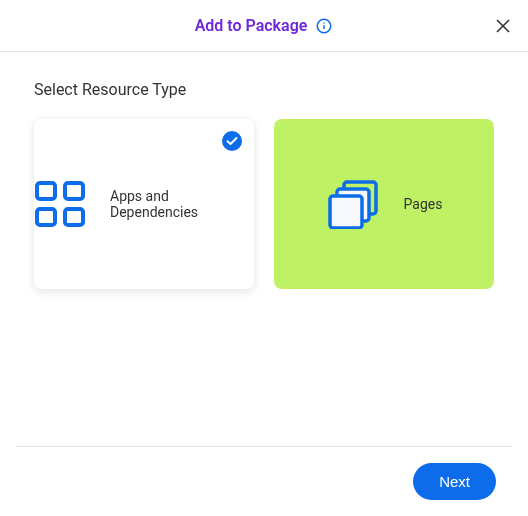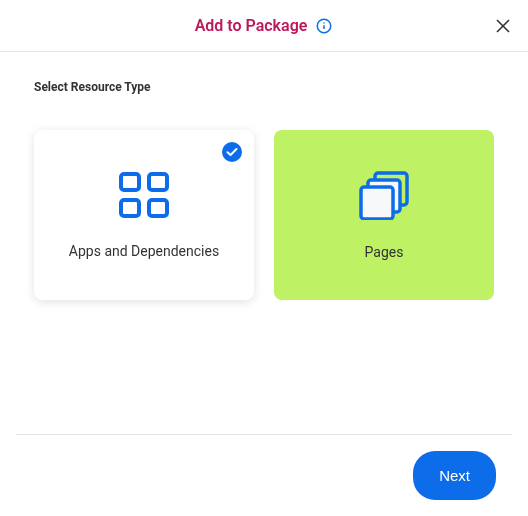--- a/index.html
+++ b/index.html
@@ -19,21 +19,21 @@
       position: relative;
       height: 52px;
       border-bottom: 1px solid #e5e5e5;
       display: flex;
       align-items: center;
       justify-content: center;
     }
     .header-title {
       font-size: 16px;
       font-weight: 600;
-      color: #be185d;
+      color: #6d28d9;
     }
     .info-icon-wrap {
       display: inline-flex;
       margin-left: 8px;
       vertical-align: middle;
     }
     .close-btn {
       position: absolute;
       right: 14px;
       top: 50%;
@@ -41,36 +41,36 @@
       background: none;
       border: none;
       cursor: pointer;
       padding: 4px;
       line-height: 0;
     }
     .content {
       padding: 28px 34px;
     }
     .section-title {
-      font-size: 12px;
-      font-weight: 700;
+      font-size: 16px;
+      font-weight: 400;
       color: #333;
-      margin-bottom: 36px;
+      margin-bottom: 20px;
     }
     .cards {
       display: flex;
       gap: 20px;
     }
     .card {
       flex: 1;
       height: 170px;
       border-radius: 8px;
       position: relative;
       display: flex;
-      flex-direction: column;
+      flex-direction: row;
       align-items: center;
       justify-content: center;
       cursor: pointer;
       gap: 24px;
     }
     .card-selected {
       background: #fff;
       box-shadow: 0 2px 10px rgba(0,0,0,0.12);
     }
     .card-unselected {
@@ -96,21 +96,21 @@
       border-top: 1px solid #e5e5e5;
       display: flex;
       justify-content: flex-end;
       margin: 0 16px;
     }
     .next-btn {
       background: #0c6ce9;
       color: #fff;
       border: none;
       border-radius: 22px;
-      padding: 16px 26px;
+      padding: 10px 26px;
       font-size: 15px;
       font-weight: 500;
       cursor: pointer;
     }
     .icon-svg {
       display: block;
     }
   </style>
 </head>
 <body>

